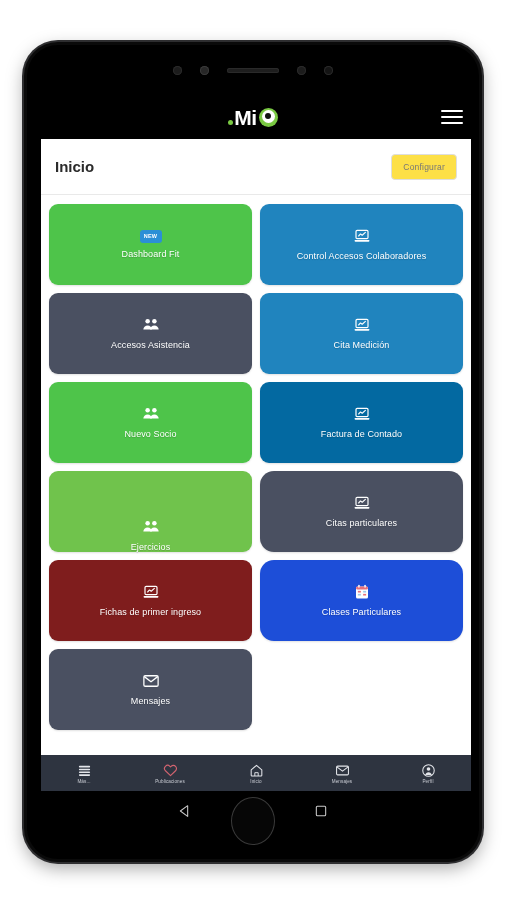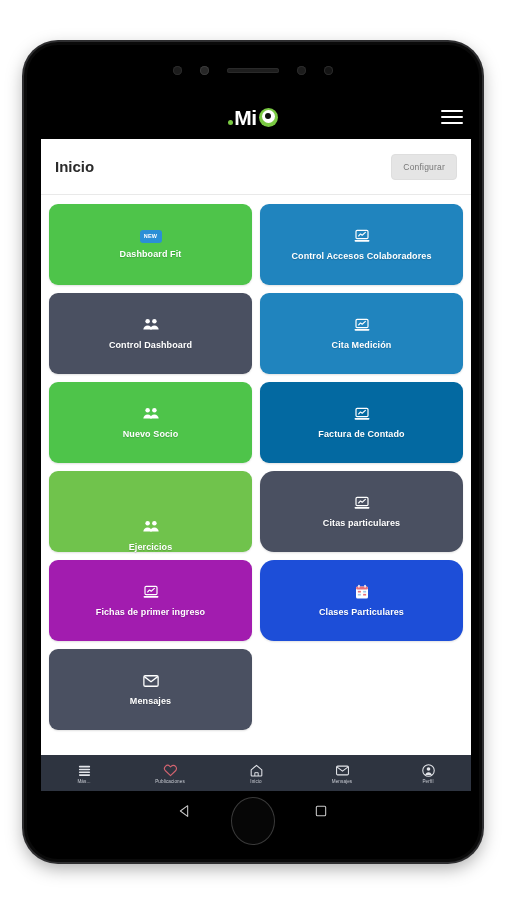--- a/index.html
+++ b/index.html
@@ -91,40 +91,40 @@
   }
   .page-head {
     height: 56px; padding: 0 14px;
     display: flex; align-items: center; justify-content: space-between;
     border-bottom: 1px solid #e9e9e9;
     background: #fff;
   }
   .page-title { font-size: 15px; font-weight: 700; color: #2b2b2b; }
   .btn-config {
     font-size: 8.5px; color: #777;
-    background: #e5e5e5; border: 1px solid #dedede; border-radius: 4px;
+    background: #fde047; border: 1px solid #dedede; border-radius: 4px;
     padding: 7px 11px; cursor: pointer; letter-spacing: .2px;
   }
 
   
   .grid {
     padding: 9px 8px 0 8px;
     display: grid;
     grid-template-columns: 1fr 1fr;
     gap: 8px 8px;
   }
   .tile {
     height: 81px; border-radius: 9px;
     display: flex; flex-direction: column;
     align-items: center; justify-content: center;
     gap: 6px; cursor: pointer; position: relative;
     box-shadow: 0 1px 2px rgba(0,0,0,.12);
   }
   .tile-label {
-    color: #fff; font-size: 9px; font-weight: 700;
+    color: #fff; font-size: 9px; font-weight: 400;
     text-align: center; line-height: 1.15;
     padding: 0 6px; letter-spacing: .1px;
     text-shadow: 0 1px 1px rgba(0,0,0,.18);
   }
   .tile-icon { width: 20px; height: 18px; display: block; }
   .tile-icon svg { width: 100%; height: 100%; display: block; }
 
   .badge-new {
     width: 22px; height: 13px; border-radius: 3px;
     background: #2b8fd6; display: flex; align-items: center; justify-content: center;
@@ -221,21 +221,21 @@
             </div>
             <div class="tile" style="background: rgb(74, 80, 97);">
               <span class="tile-icon">
                 <svg viewBox="0 0 24 24">
                   <circle cx="7.5" cy="7" r="3" fill="#fff"></circle>
                   <circle cx="16.5" cy="7" r="3" fill="#fff"></circle>
                   <path d="M1.8 18c0-3.3 2.5-5.5 5.7-5.5S13.2 14.7 13.2 18z" fill="#fff"></path>
                   <path d="M10.8 18c0-3.3 2.5-5.5 5.7-5.5S22.2 14.7 22.2 18z" fill="#fff"></path>
                 </svg>
               </span>
-              <div class="tile-label">Control Dashboard</div>
+              <div class="tile-label">Accesos Asistencia</div>
             </div>
             <div class="tile" style="background: rgb(32, 132, 190);">
               <span class="tile-icon">
                 <svg viewBox="0 0 24 24">
                   <rect x="4" y="4.5" width="16" height="11" rx="1.6" fill="none" stroke="#fff" stroke-width="1.6"></rect>
                   <polyline points="7.5,12 10,9.3 12.3,11 16.5,7.2" fill="none" stroke="#fff" stroke-width="1.5" stroke-linecap="round" stroke-linejoin="round"></polyline>
                   <rect x="2" y="17.2" width="20" height="2.3" rx="1.1" fill="#fff"></rect>
                 </svg>
               </span>
               <div class="tile-label">Cita Medición</div>
@@ -275,21 +275,21 @@
             <div class="tile" style="background: rgb(74, 80, 97); border-radius: 14px;">
               <span class="tile-icon">
                 <svg viewBox="0 0 24 24">
                   <rect x="4" y="4.5" width="16" height="11" rx="1.6" fill="none" stroke="#fff" stroke-width="1.6"></rect>
                   <polyline points="7.5,12 10,9.3 12.3,11 16.5,7.2" fill="none" stroke="#fff" stroke-width="1.5" stroke-linecap="round" stroke-linejoin="round"></polyline>
                   <rect x="2" y="17.2" width="20" height="2.3" rx="1.1" fill="#fff"></rect>
                 </svg>
               </span>
               <div class="tile-label">Citas particulares</div>
             </div>
-            <div class="tile" style="background: #a21caf;">
+            <div class="tile" style="background: #7f1d1d;">
               <span class="tile-icon">
                 <svg viewBox="0 0 24 24">
                   <rect x="4" y="4.5" width="16" height="11" rx="1.6" fill="none" stroke="#fff" stroke-width="1.6"></rect>
                   <polyline points="7.5,12 10,9.3 12.3,11 16.5,7.2" fill="none" stroke="#fff" stroke-width="1.5" stroke-linecap="round" stroke-linejoin="round"></polyline>
                   <rect x="2" y="17.2" width="20" height="2.3" rx="1.1" fill="#fff"></rect>
                 </svg>
               </span>
               <div class="tile-label">Fichas de primer ingreso</div>
             </div>
             <div class="tile" style="background: #1d4ed8; border-radius: 14px;">

